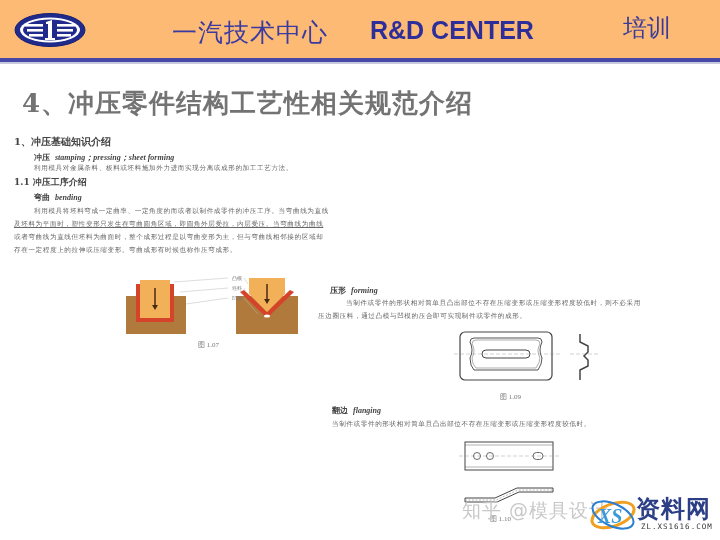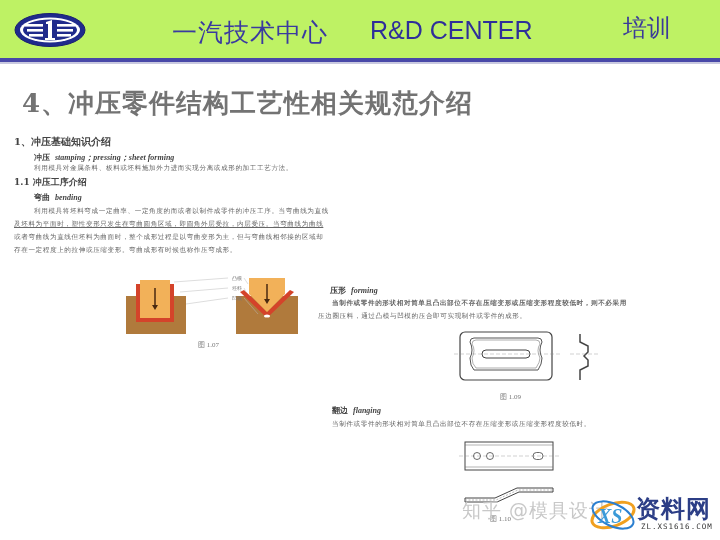--- a/index.html
+++ b/index.html
@@ -1,22 +1,22 @@
 <!DOCTYPE html>
 <html><head>
 <meta charset="utf-8">
 <style>
   * { box-sizing: border-box; margin: 0; padding: 0; }
   html, body { width: 720px; height: 540px; overflow: hidden; background: #ffffff; }
   body { position: relative; font-family: "DejaVu Sans", sans-serif; color: #222; }
 
-  .header { position: absolute; left: 0; top: 0; width: 720px; height: 60px; background: #bef264; }
+  .header { position: absolute; left: 0; top: 0; width: 720px; height: 60px; background: #fdba74; }
   .logo { position: absolute; left: 13px; top: 12px; width: 74px; height: 36px; }
   .center-title { position: absolute; left: 172px; top: 16px; font-size: 25px; color: #3a3aa0; font-family: "DejaVu Sans", sans-serif; letter-spacing: 1px; }
-  .rd-title { position: absolute; left: 370px; top: 16px; font-size: 25px; font-weight: normal; color: #2e2e9a; font-family: "Liberation Sans", sans-serif; }
+  .rd-title { position: absolute; left: 370px; top: 16px; font-size: 25px; font-weight: bold; color: #2e2e9a; font-family: "Liberation Sans", sans-serif; }
   .training { position: absolute; left: 623px; top: 12px; font-size: 24px; color: #3a3a9a; font-family: "DejaVu Sans", sans-serif; }
   .divider { position: absolute; left: 0; top: 58px; width: 720px; height: 4px; background: #4848a8; }
   .divider-shadow { position: absolute; left: 0; top: 62px; width: 720px; height: 2px; background: #c9c9e0; }
 
   .slide-title { position: absolute; left: 22px; top: 86px; font-size: 26px; font-weight: bold; color: #737373; font-family: "DejaVu Serif", serif; letter-spacing: 1px; }
 
   .doc { position: absolute; font-family: "DejaVu Serif", serif; color: #555; }
   .h1 { left: 14px; top: 135px; font-size: 10px; font-weight: bold; color: #444; }
   .term { font-size: 8px; font-weight: bold; color: #444; }
   .term i { font-family: "Liberation Serif", serif; font-style: italic; margin-left: 5px; }
@@ -98,21 +98,21 @@
   <line x1="126" y1="24" x2="140" y2="40" stroke="#bbb" stroke-width="0.5"></line>
 </svg>
 <div class="cap" style="left:232px; top:275px; font-size:5px;">凸模</div>
 <div class="cap" style="left:232px; top:285px; font-size:5px;">坯料</div>
 <div class="cap" style="left:232px; top:295px; font-size:5px;">凹模</div>
 <div class="cap" style="left:198px; top:340px;">图 1.07</div>
 
 <div class="doc term" style="left:330px; top:285px;">
   <span>压形</span><i>forming</i>
 </div>
-<div class="doc para" style="left:332px; top:297px;font-weight:bold;">当制件或零件的形状相对简单且凸出部位不存在压缩变形或压缩变形程度较低时，则不必采用</div>
+<div class="doc para" style="left:346px; top:297px;">当制件或零件的形状相对简单且凸出部位不存在压缩变形或压缩变形程度较低时，则不必采用</div>
 <div class="doc para" style="left:318px; top:310px;">压边圈压料，通过凸模与凹模的压合即可实现制件或零件的成形。</div>
 
 <svg class="fig109" viewBox="0 0 160 60">
   <rect x="8" y="4" width="92" height="48" rx="5" fill="none" stroke="#444" stroke-width="1.2"></rect>
   <path d="M18 14 Q18 10 22 10 L86 10 Q90 10 90 14 Q86 22 90 30 Q90 36 86 42 L22 42 Q18 38 18 30 Q22 22 18 14 Z" fill="none" stroke="#555" stroke-width="1"></path>
   <path d="M20 16 Q20 12 24 12 L84 12 Q88 12 88 16 Q84 22 88 30 Q88 34 84 40 L24 40 Q20 36 20 30 Q24 22 20 16 Z" fill="none" stroke="#777" stroke-width="0.6"></path>
   <rect x="30" y="22" width="48" height="8" rx="4" fill="none" stroke="#444" stroke-width="1"></rect>
   <line x1="2" y1="26" x2="108" y2="26" stroke="#888" stroke-width="0.4" stroke-dasharray="4,2"></line>
   <path d="M128 6 L128 14 L136 18 L136 24 L132 28 L136 32 L136 38 L128 42 L128 52" fill="none" stroke="#444" stroke-width="1.5"></path>
   <line x1="118" y1="26" x2="146" y2="26" stroke="#888" stroke-width="0.4" stroke-dasharray="4,2"></line>

